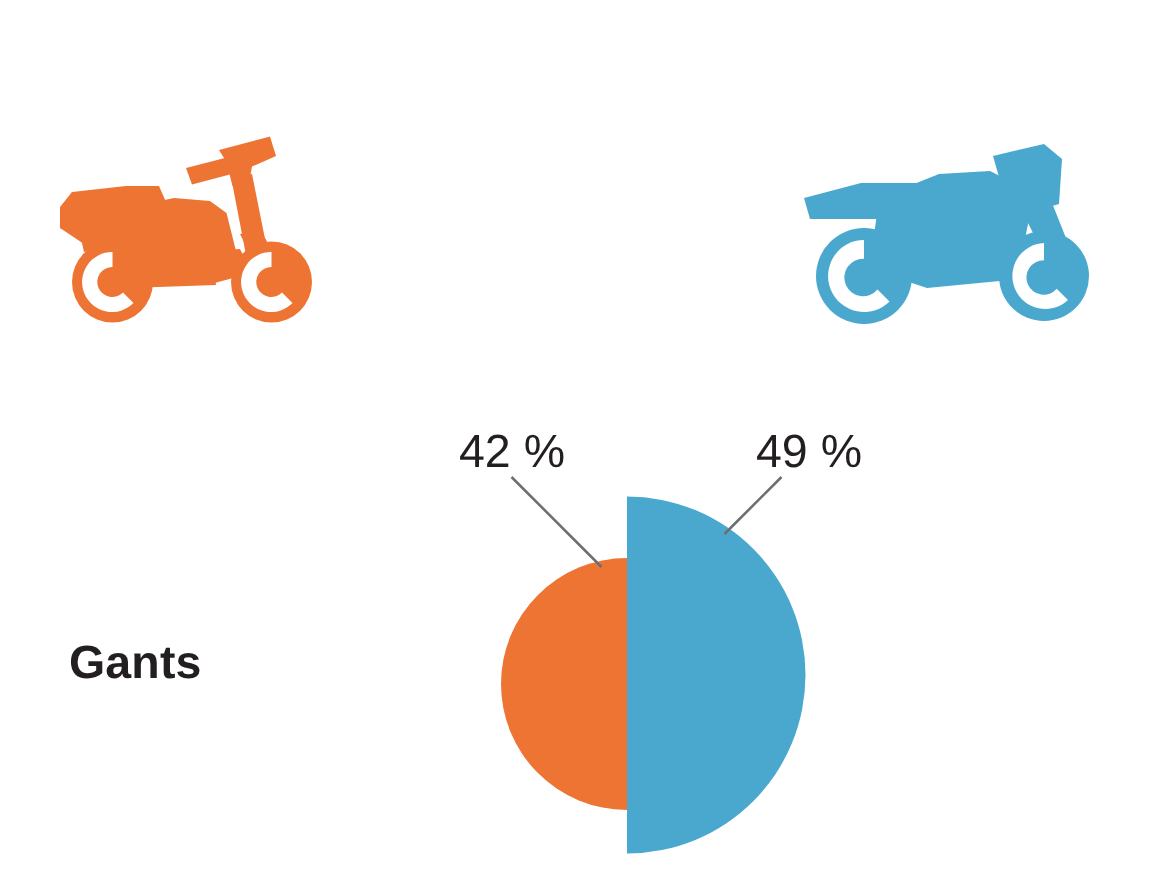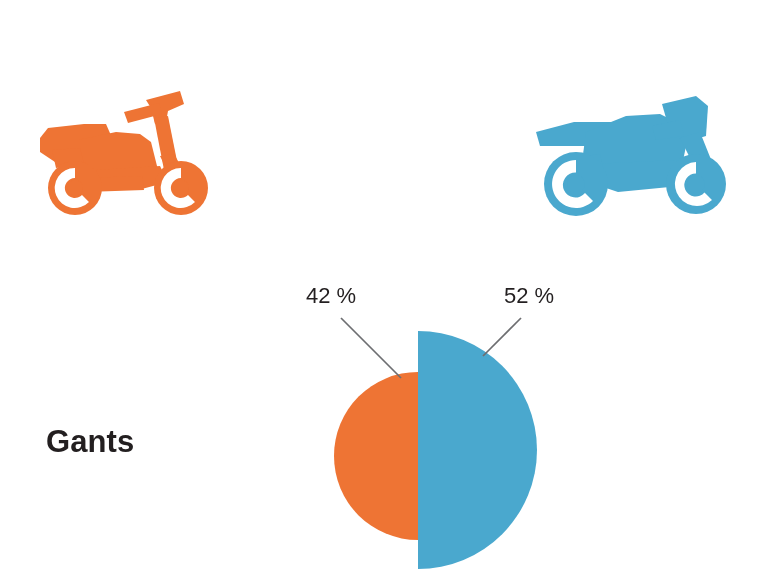--- a/index.html
+++ b/index.html
@@ -42,21 +42,21 @@
   #chart-area {
     position: absolute;
     left: 0;
     top: 0;
     width: 768px;
     height: 580px;
   }
 
   .value-label {
     position: absolute;
-    font-size: 22px;
+    font-size: 31px;
     font-weight: 400;
     color: #231f20;
     white-space: nowrap;
   }
   #label-left  { left: 306px; top: 283px; }
   #label-right { left: 504px; top: 283px; }
 </style>
 </head>
 <body>
 
@@ -134,15 +134,15 @@
     <path d="M418 372 A84 84 0 0 0 418 540 Z" fill="#ee7434"></path>
 
     <path d="M418 331 A119 119 0 0 1 418 569 Z" fill="#4aa8ce"></path>
 
     <line x1="341" y1="318" x2="401" y2="378" stroke="#6d6e71" stroke-width="1.7"></line>
 
     <line x1="521" y1="318" x2="483" y2="356" stroke="#6d6e71" stroke-width="1.7"></line>
   </svg>
 
   <div id="label-left" class="value-label">42 %</div>
-  <div id="label-right" class="value-label">52 %</div>
+  <div id="label-right" class="value-label">49 %</div>
 
 </div>
 
 </body></html>

